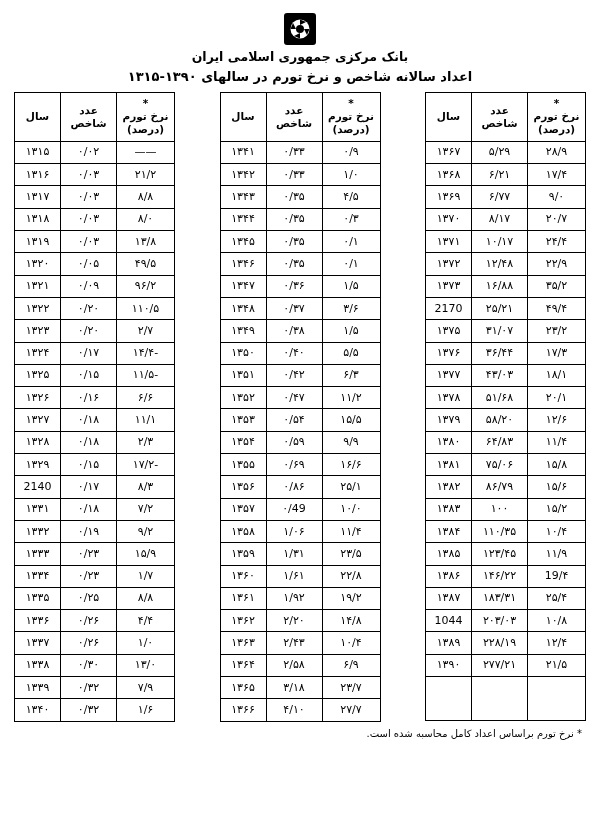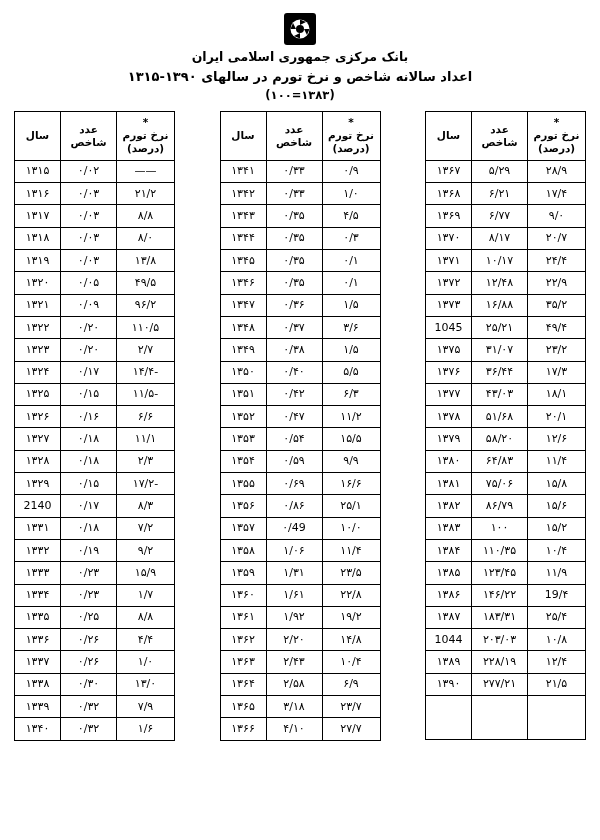--- a/index.html
+++ b/index.html
@@ -114,21 +114,20 @@
         <circle cx="17" cy="17" r="9.5" fill="#fff"></circle>
         <circle cx="17" cy="17" r="4" fill="#000"></circle>
         <path d="M17 7.5 L23 10 L17 13 Z" fill="#000"></path>
         <path d="M26.5 17 L24 23 L21 17 Z" fill="#000"></path>
         <path d="M17 26.5 L11 24 L17 21 Z" fill="#000"></path>
         <path d="M7.5 17 L10 11 L13 17 Z" fill="#000"></path>
       </svg>
     </div>
     <div class="bank-name">بانک مرکزی جمهوری اسلامی ایران</div>
     <div class="title-sub">اعداد سالانه شاخص و نرخ تورم در سالهای ۱۳۹۰-۱۳۱۵</div>
-    <div class="title-base">(۱۳۸۳=۱۰۰)</div>
   </div>
 
   <div class="tables">
     <div>
       <table class="idx">
         <colgroup>
             <col class="c-rate">
             <col class="c-index">
             <col class="c-year">
           </colgroup>
@@ -174,21 +173,21 @@
               <td>۱۳۷۲</td>
             </tr>
             <tr>
               <td>۳۵/۲</td>
               <td>۱۶/۸۸</td>
               <td>۱۳۷۳</td>
             </tr>
             <tr>
               <td>۴۹/۴</td>
               <td>۲۵/۲۱</td>
-              <td>1045</td>
+              <td>2170</td>
             </tr>
             <tr>
               <td>۲۳/۲</td>
               <td>۳۱/۰۷</td>
               <td>۱۳۷۵</td>
             </tr>
             <tr>
               <td>۱۷/۳</td>
               <td>۳۶/۴۴</td>
               <td>۱۳۷۶</td>
@@ -575,13 +574,14 @@
             <tr>
               <td>۱/۶</td>
               <td>۰/۳۲</td>
               <td>۱۳۴۰</td>
             </tr>
           </tbody>
       </table>
     </div>
   </div>
 
+  <div class="footnote">*  نرخ تورم براساس اعداد کامل محاسبه شده است.</div>
 </div>
 
 </body></html>

